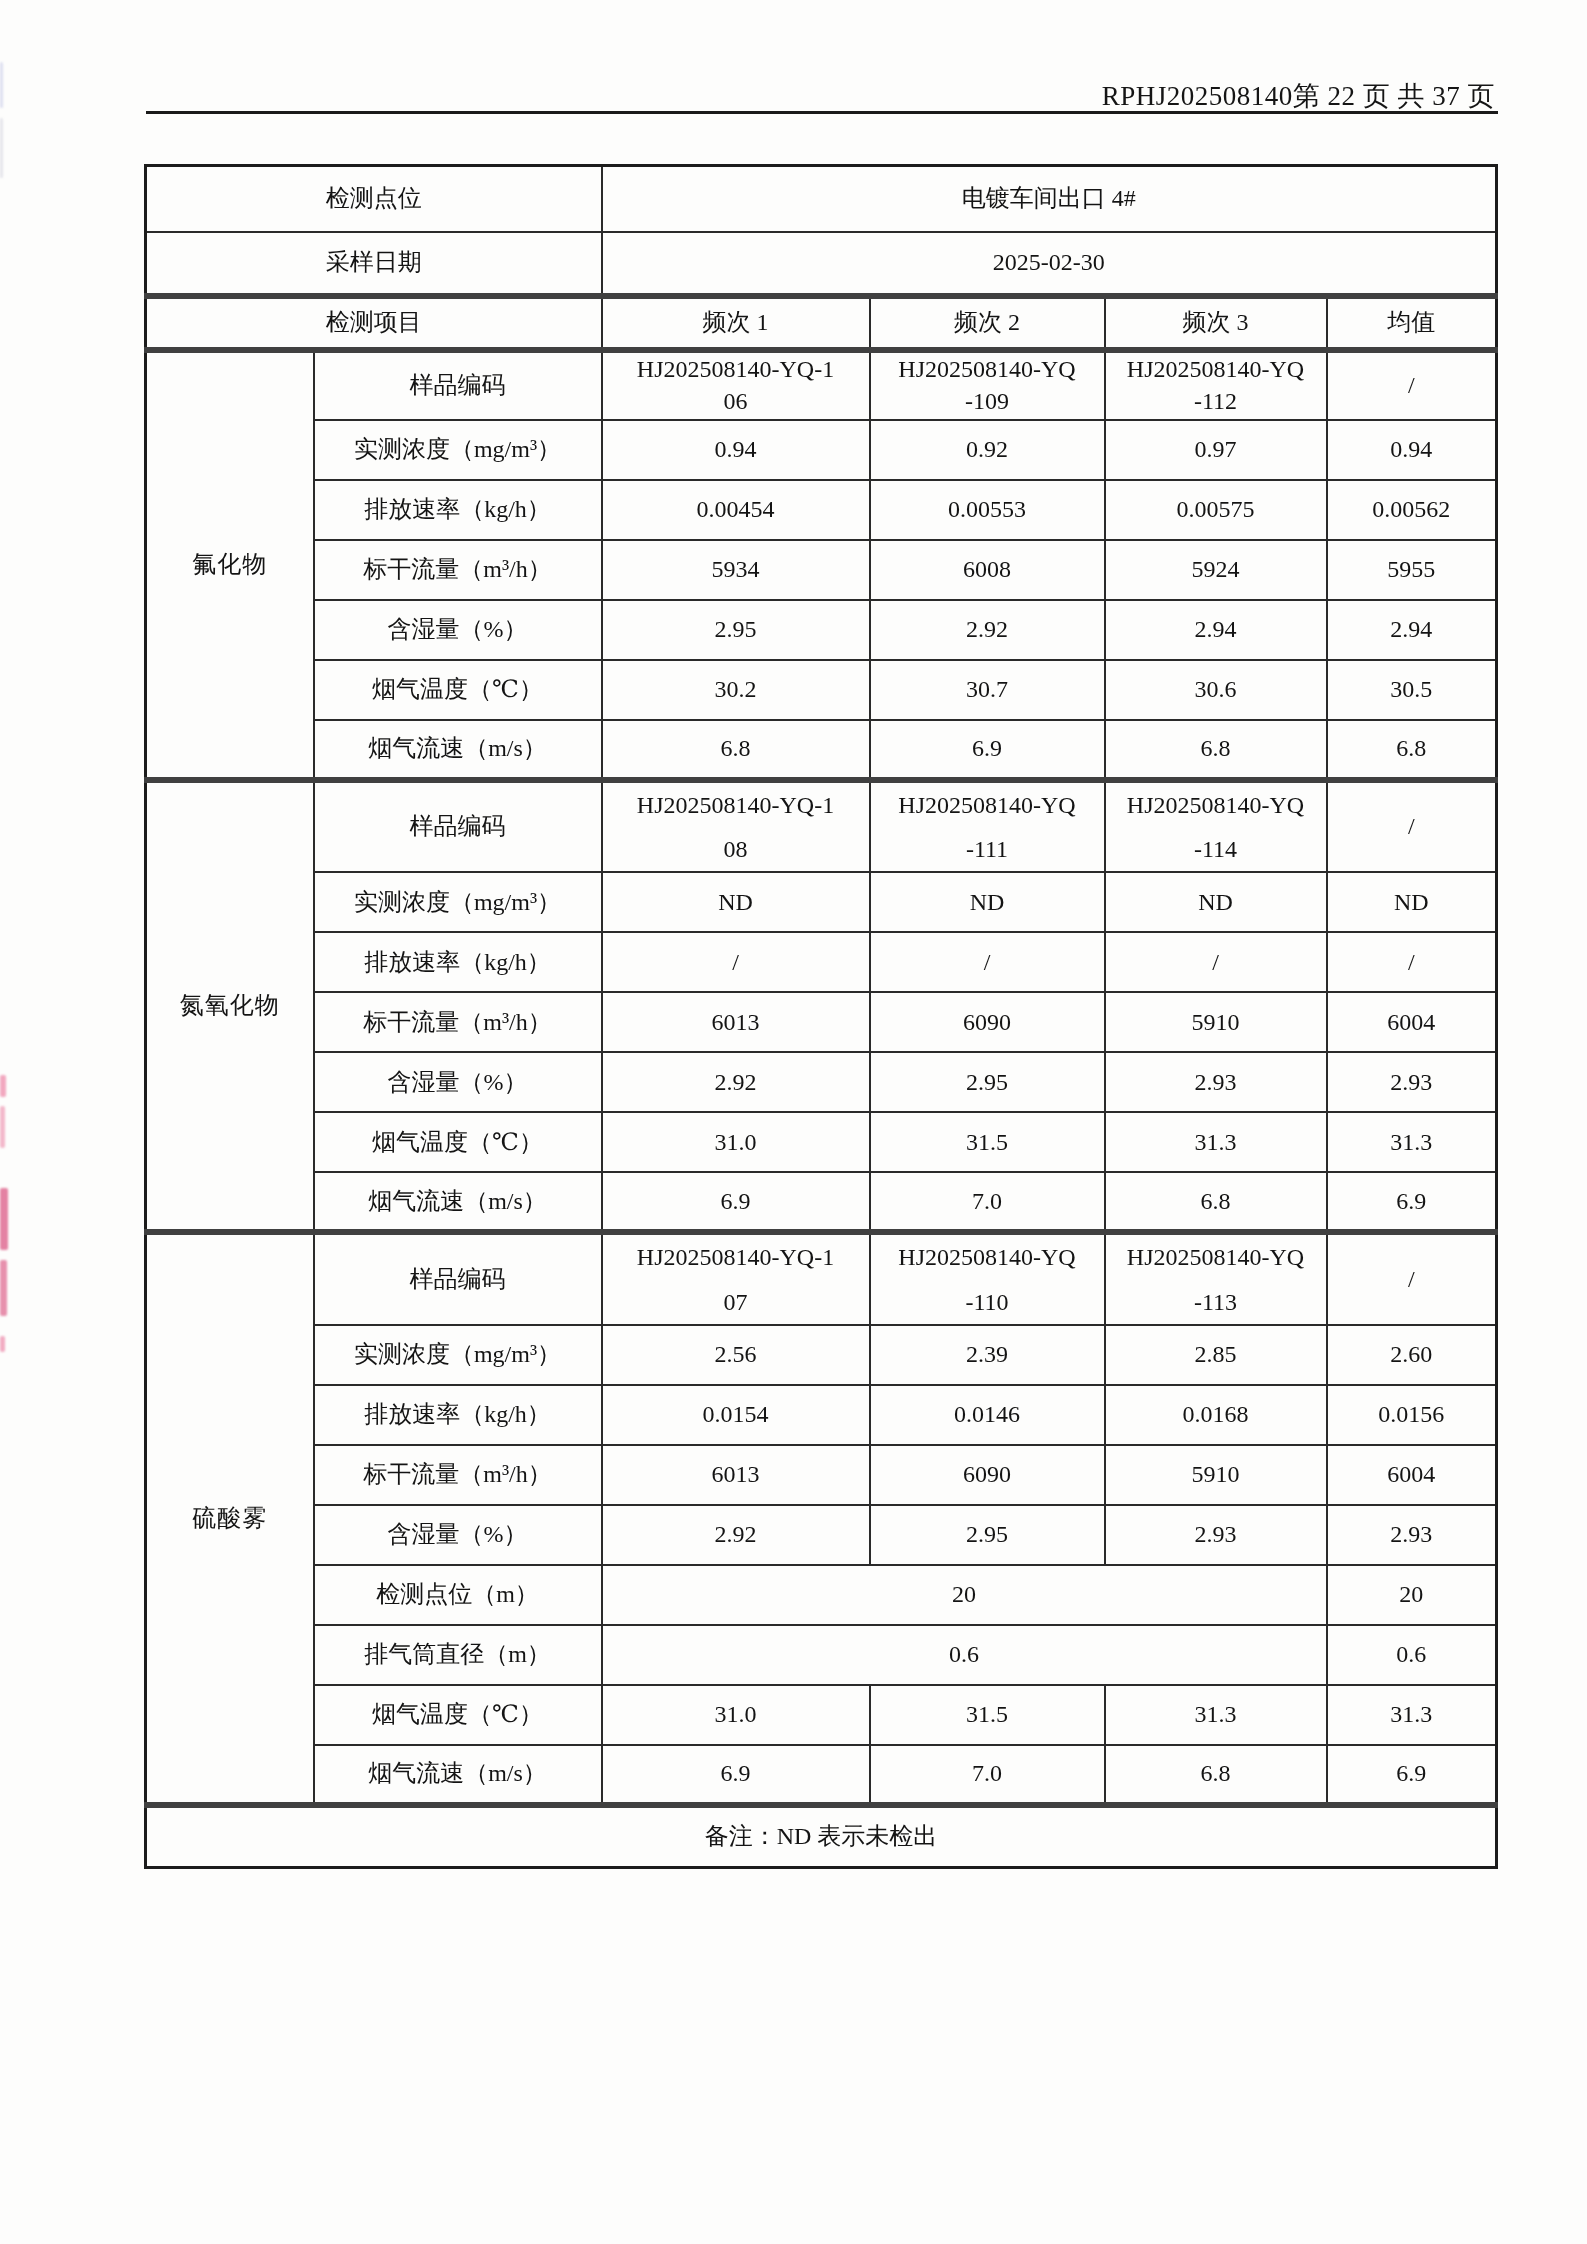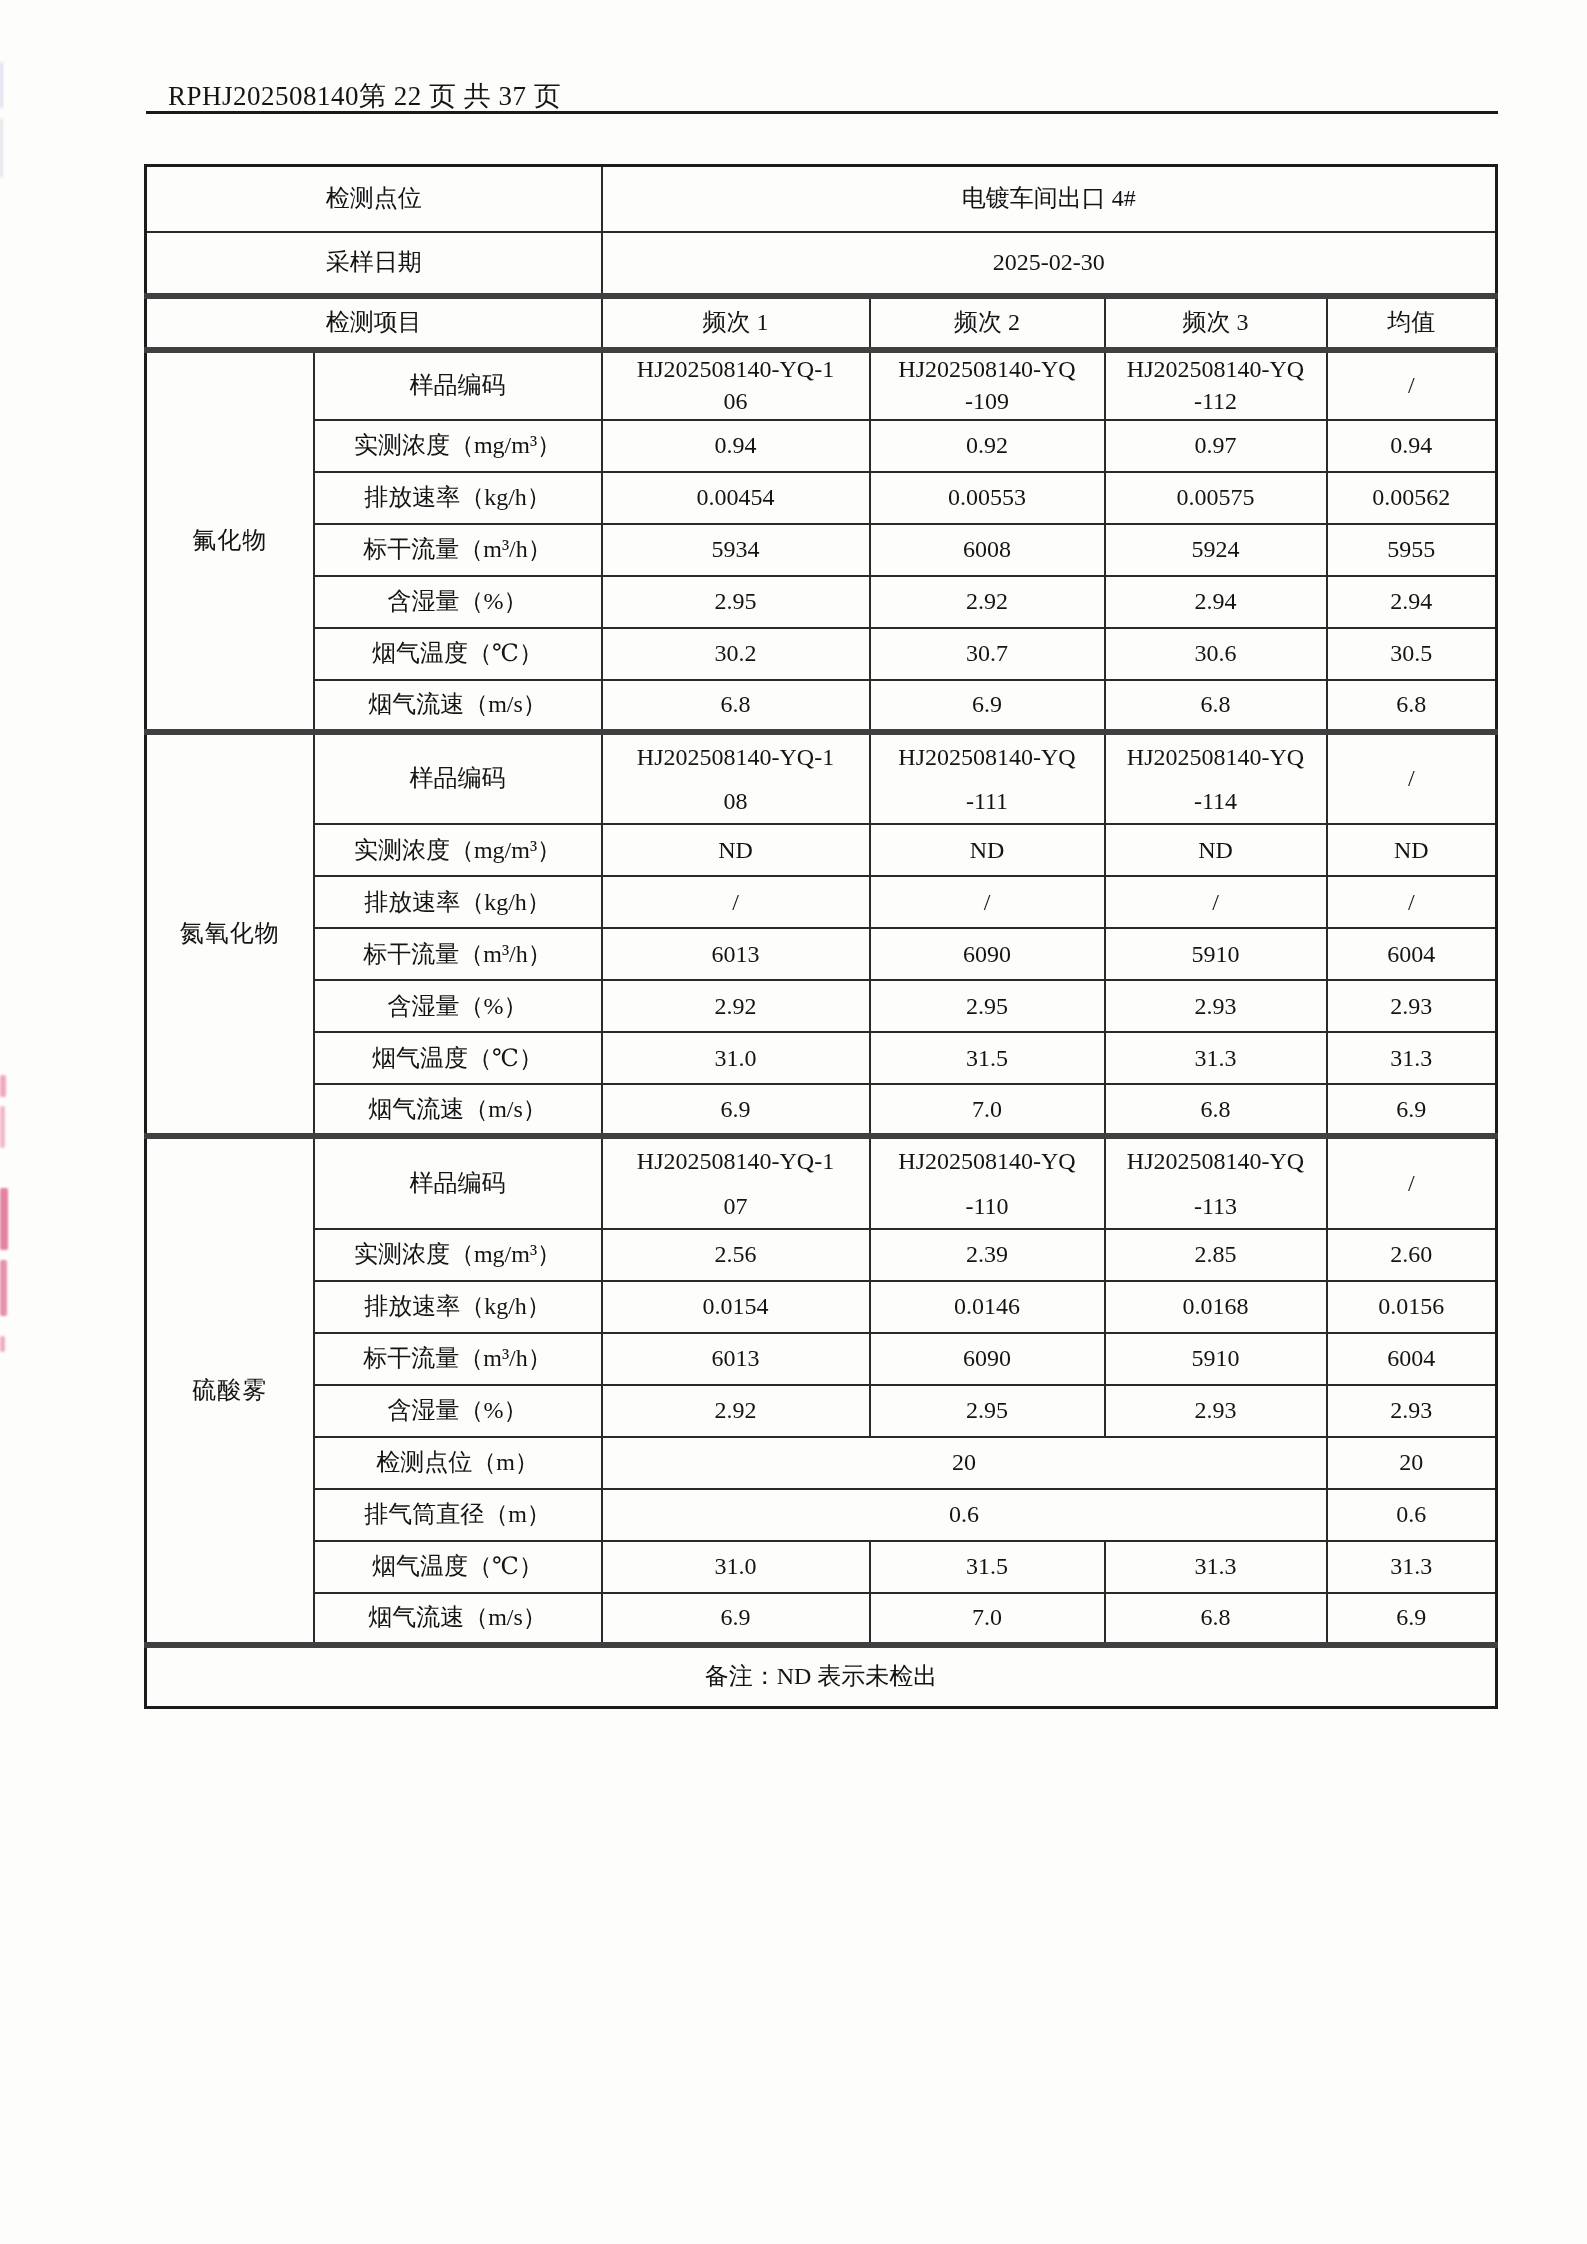--- a/index.html
+++ b/index.html
@@ -7,21 +7,21 @@
     position:relative;
     width:1587px;height:2244px;
     margin:0 auto;
     background:#fdfdfc;
     font-family:"Liberation Serif","DejaVu Serif",serif;
     color:#111;
     overflow:hidden;
   }
   .doc-header{
     position:absolute;left:168px;top:78px;width:1327px;
-    display:flex;justify-content:flex-start;align-items:baseline;
+    display:flex;justify-content:flex-end;align-items:baseline;
     font-size:27px;letter-spacing:0.5px;color:#151515;
   }
   .rule{
     position:absolute;left:146px;top:111px;width:1352px;height:3px;
     background:#1a1a1a;
   }
   .title{
     position:absolute;left:146px;top:121px;
     font-size:31px;color:#141414;letter-spacing:1px;
   }
@@ -31,21 +31,21 @@
     border:3px solid #1c1c1c;
   }
   table.report td{
     border:2px solid #2a2a2a;
     text-align:center;vertical-align:middle;
     font-size:24px;color:#141414;
     padding:0 4px;
     white-space:pre-line;
     line-height:1.3;
   }
-  tr.r-std{height:52px;}
+  tr.r-std{height:60px;}
   tr.r-point{height:66px;}
   tr.r-date{height:64px;margin-top:8px;}
   tr.r-head{height:54px;}
   tr.r-sample{height:70px;}
   tr.r-sample2{height:86px;}
   tr.r-note{height:62px;}
   tr.sep td{border-top:6px solid #404040;}
   td.c-group{font-size:25px;letter-spacing:1px;}
   td.c-label{font-size:24px;}
   td.code{font-size:23px;}

